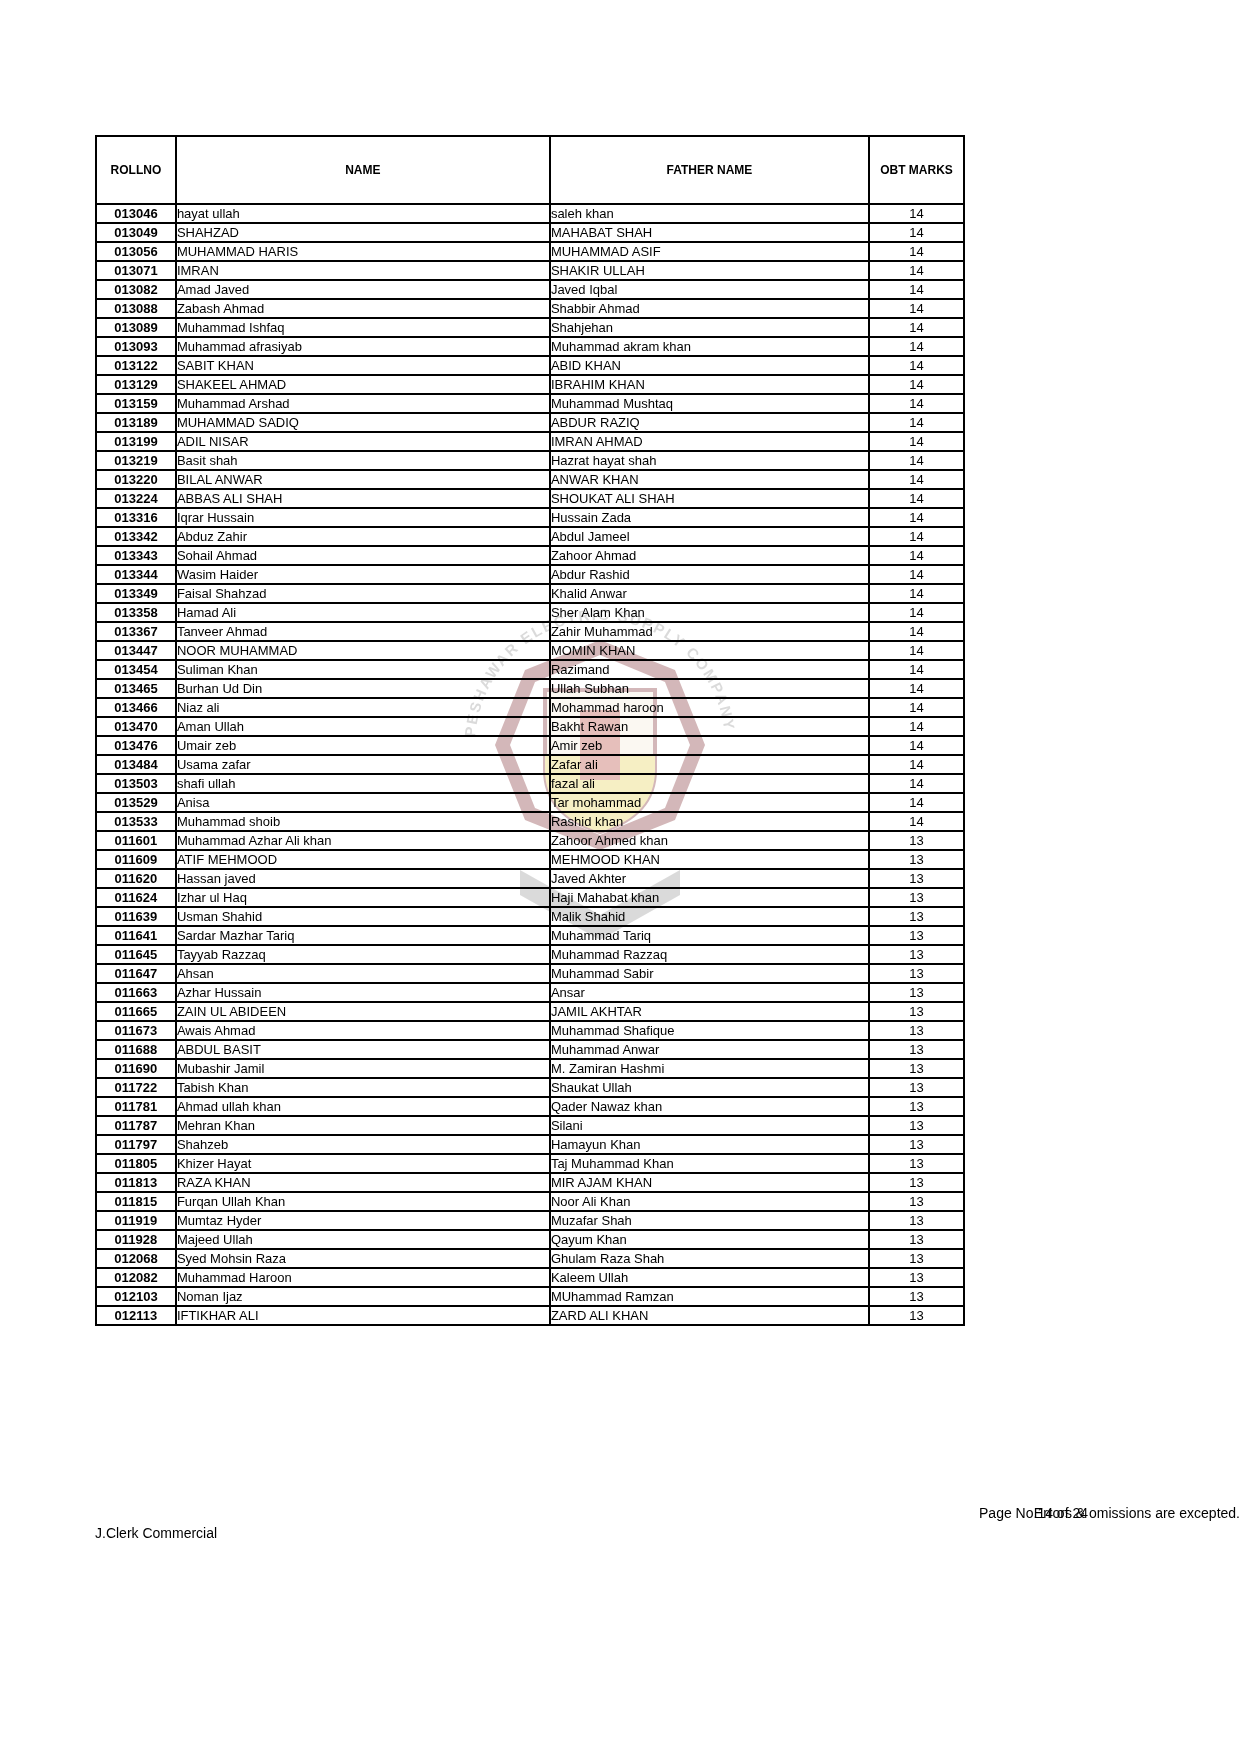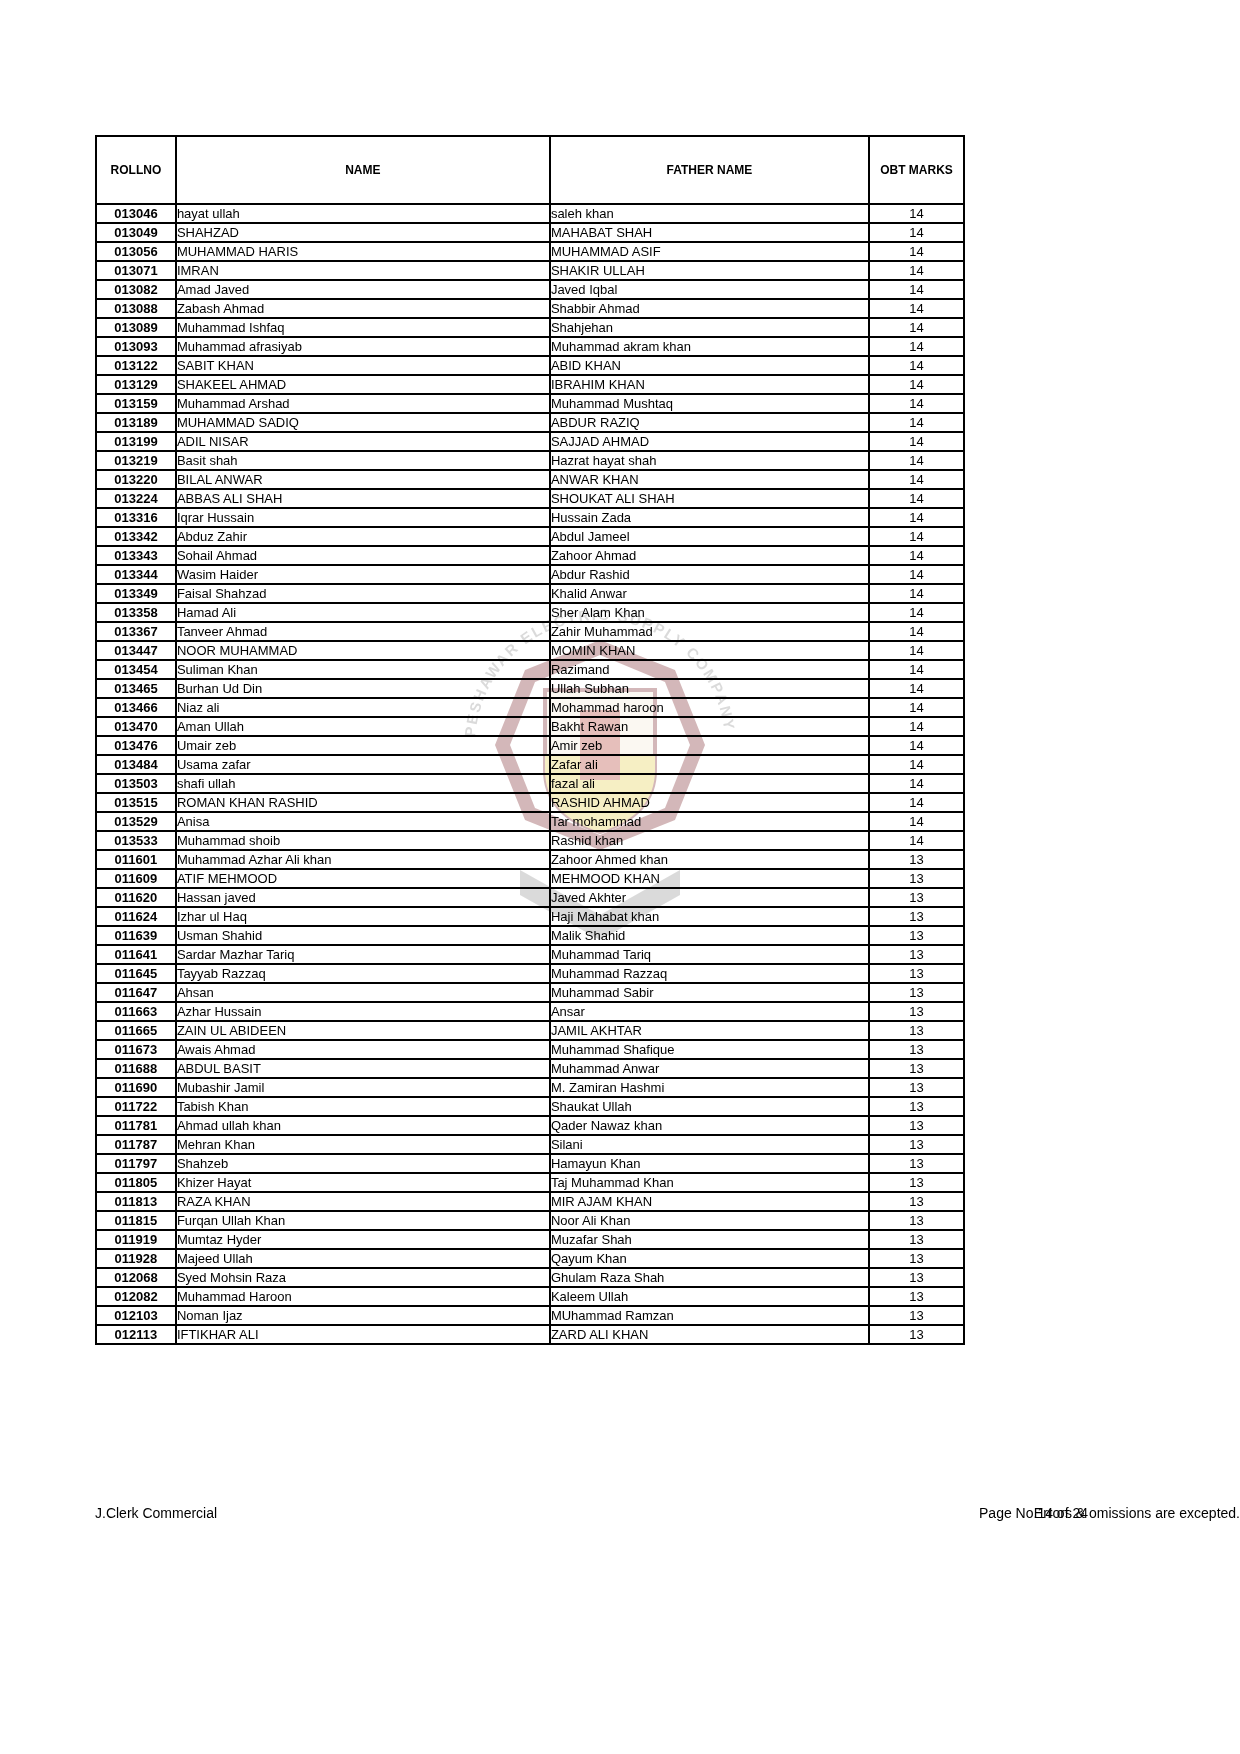--- a/index.html
+++ b/index.html
@@ -52,21 +52,21 @@
   td.c-name  { width: 373px; text-align: left; padding-left: 5px; }
   td.c-father{ width: 318px; text-align: left; padding-left: 5px; }
   td.c-marks { width: 93px;  text-align: center; }
   .footer-text {
     position: absolute;
     top: 1505px;
     font-size: 14px;
     color: #000;
     z-index: 1;
   }
-  .footer-left   { left: 95px; }
+  .footer-left   { left: 95px; margin-top: 20px; }
   .footer-center { left: 0; width: 1240px; text-align: right; }
   .footer-right  { right: 152px; }
 </style>
 </head>
 <body>
 
 <div class="page">
 
   <svg class="watermark" viewBox="0 0 320 380" xmlns="http://www.w3.org/2000/svg">
     <defs>
@@ -161,21 +161,21 @@
     </tr>
         <tr>
       <td class="c-roll">013189</td>
       <td class="c-name">MUHAMMAD SADIQ</td>
       <td class="c-father">ABDUR RAZIQ</td>
       <td class="c-marks">14</td>
     </tr>
         <tr>
       <td class="c-roll">013199</td>
       <td class="c-name">ADIL NISAR</td>
-      <td class="c-father">SAJJAD AHMAD</td>
+      <td class="c-father">IMRAN AHMAD</td>
       <td class="c-marks">14</td>
     </tr>
         <tr>
       <td class="c-roll">013219</td>
       <td class="c-name">Basit shah</td>
       <td class="c-father">Hazrat hayat shah</td>
       <td class="c-marks">14</td>
     </tr>
         <tr>
       <td class="c-roll">013220</td>
@@ -273,26 +273,20 @@
       <td class="c-father">Zafar ali</td>
       <td class="c-marks">14</td>
     </tr>
         <tr>
       <td class="c-roll">013503</td>
       <td class="c-name">shafi ullah</td>
       <td class="c-father">fazal ali</td>
       <td class="c-marks">14</td>
     </tr>
         <tr>
-      <td class="c-roll">013515</td>
-      <td class="c-name">ROMAN KHAN RASHID</td>
-      <td class="c-father">RASHID AHMAD</td>
-      <td class="c-marks">14</td>
-    </tr>
-        <tr>
       <td class="c-roll">013529</td>
       <td class="c-name">Anisa</td>
       <td class="c-father">Tar mohammad</td>
       <td class="c-marks">14</td>
     </tr>
         <tr>
       <td class="c-roll">013533</td>
       <td class="c-name">Muhammad shoib</td>
       <td class="c-father">Rashid khan</td>
       <td class="c-marks">14</td>

